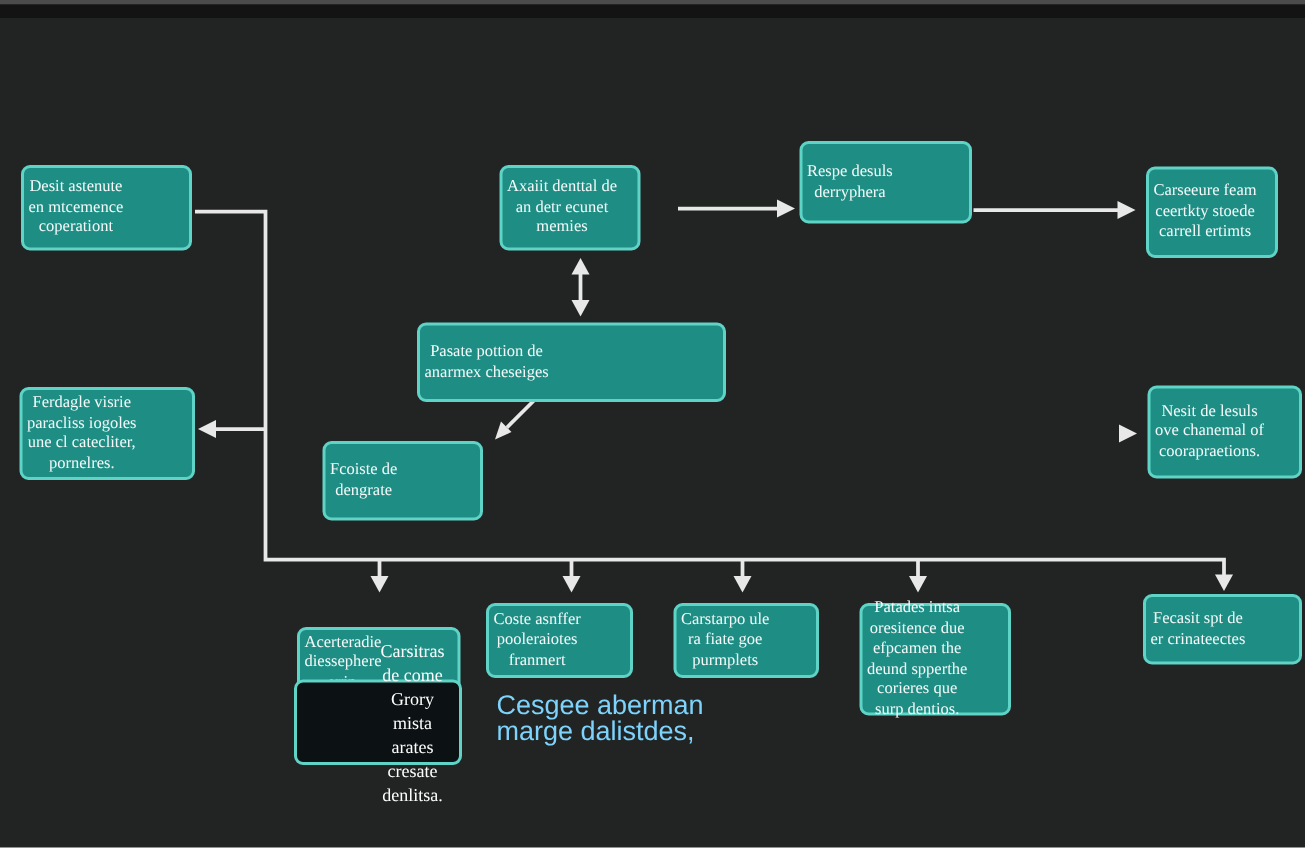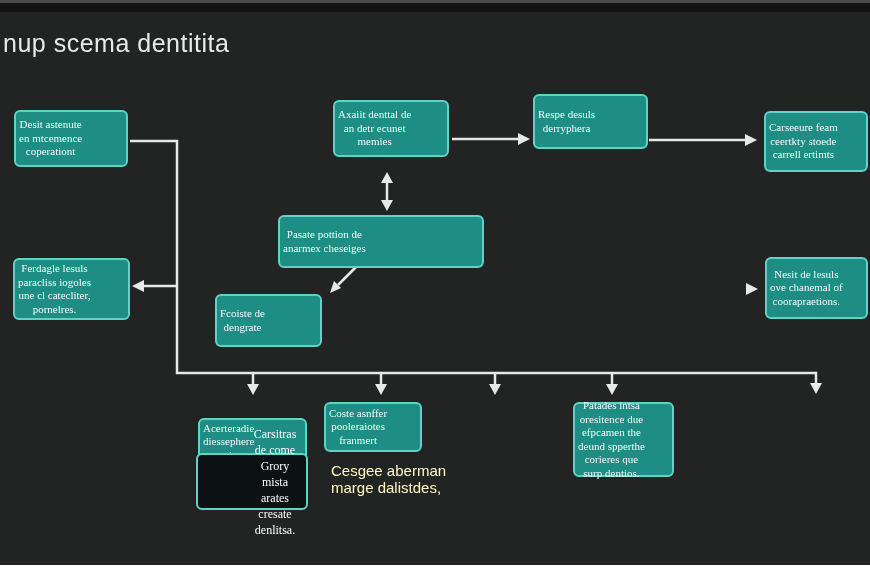--- a/index.html
+++ b/index.html
@@ -23,36 +23,35 @@
     display:flex;align-items:center;justify-content:flex-start;
     color:#f4faf9;font-size:11px;line-height:13.5px;text-align:center;font-family:Liberation Serif, serif;
   }
   .box .box-label{white-space:pre-line;padding:2px 3px;}
   .box.dark{
     background:var(--dark-fill,#0c1113);
     border-color:var(--box-border,#5fd3c6);
     font-size:12px;line-height:16px;color:#ffffff;padding-left:46px;
   }
   .free-text{
-    position:absolute;color:#fef9c3;font-size:15px;line-height:17px;
+    position:absolute;color:#7dd3fc;font-size:18px;line-height:17px;
     white-space:pre-line;text-align:left;
   }
   svg.connectors{position:absolute;left:0;top:0;}
   svg.connectors path{stroke:var(--arrow,#e8e8e8);stroke-width:2.5;fill:none;}
   svg.connectors polygon{fill:var(--arrow,#e8e8e8);stroke:none;}
 </style>
 </head>
 <body>
 
 <div id="canvas" style="--bg: #222424; --box-fill: #1e8e85; --box-border: #5fd3c6; --dark-fill: #0c1113; --arrow: #e8e8e8;">
 
   <div class="top-strip-light"></div>
   <div class="top-strip-dark"></div>
 
-  <div class="title">nup scema dentitita</div>
 
   <svg class="connectors" width="870" height="570" viewBox="0 0 870 570" aria-hidden="true">
 
     <path d="M130 141 L177 141 L177 373 L816 373 L816 385"></path>
     <polygon points="816,394 810,383 822,383"></polygon>
 
     <path d="M177 286 L141 286"></path>
     <polygon points="132,286 144,280 144,292"></polygon>
 
     <path d="M387 181 L387 202"></path>
@@ -79,44 +78,44 @@
     <path d="M612 373 L612 385"></path>
     <polygon points="612,395 606,384 618,384"></polygon>
   </svg>
 
   <div class="box" style="left:14px;top:110px;width:114px;height:57px;">
     <span class="box-label">Desit astenute
 en mtcemence
 coperationt</span>
   </div>
 
-  <div class="box" style="left:333px;top:100px;width:116px;height:57px;">
+  <div class="box" style="left:333px;top:110px;width:94px;height:57px;">
     <span class="box-label">Axaiit denttal de
 an detr ecunet
 memies</span>
   </div>
 
   <div class="box" style="left:533px;top:94px;width:115px;height:55px;">
     <span class="box-label">Respe desuls
 derryphera</span>
   </div>
 
-  <div class="box" style="left:764px;top:111px;width:104px;height:61px;">
+  <div class="box" style="left:764px;top:111px;width:88px;height:61px;">
     <span class="box-label">Carseeure feam
 ceertkty stoede
 carrell ertimts</span>
   </div>
 
   <div class="box" style="left:278px;top:215px;width:206px;height:53px;">
     <span class="box-label">Pasate pottion de
 anarmex cheseiges</span>
   </div>
 
   <div class="box" style="left:13px;top:258px;width:117px;height:62px;">
-    <span class="box-label">Ferdagle lesuls
+    <span class="box-label">Ferdagle visrie
 paracliss iogoles
 une cl catecliter,
 pornelres.</span>
   </div>
 
   <div class="box" style="left:765px;top:257px;width:103px;height:62px;">
     <span class="box-label">Nesit de lesuls
 ove chanemal of
 coorapraetions.</span>
   </div>
@@ -137,29 +136,38 @@
 Grory mista arates
 cresate denlitsa.</span>
   </div>
 
   <div class="box" style="left:324px;top:402px;width:98px;height:50px;">
     <span class="box-label">Coste asnffer
 pooleraiotes
 franmert</span>
   </div>
 
+  <div class="box" style="left:449px;top:402px;width:97px;height:50px;">
+    <span class="box-label">Carstarpo ule
+ra fiate goe
+purmplets</span>
+  </div>
 
   <div class="box" style="left:573px;top:402px;width:101px;height:75px;">
     <span class="box-label">Patades intsa
 oresitence due
 efpcamen the
 deund spperthe
 corieres que
 surp dentios.</span>
   </div>
 
+  <div class="box" style="left:762px;top:396px;width:106px;height:47px;">
+    <span class="box-label">Fecasit spt de
+er crinateectes</span>
+  </div>
 
   <div class="free-text" style="left:331px;top:462px;">Cesgee aberman
 marge dalistdes,</div>
 
   <div class="bottom-strip"></div>
 
 </div>
 
 </body></html>

